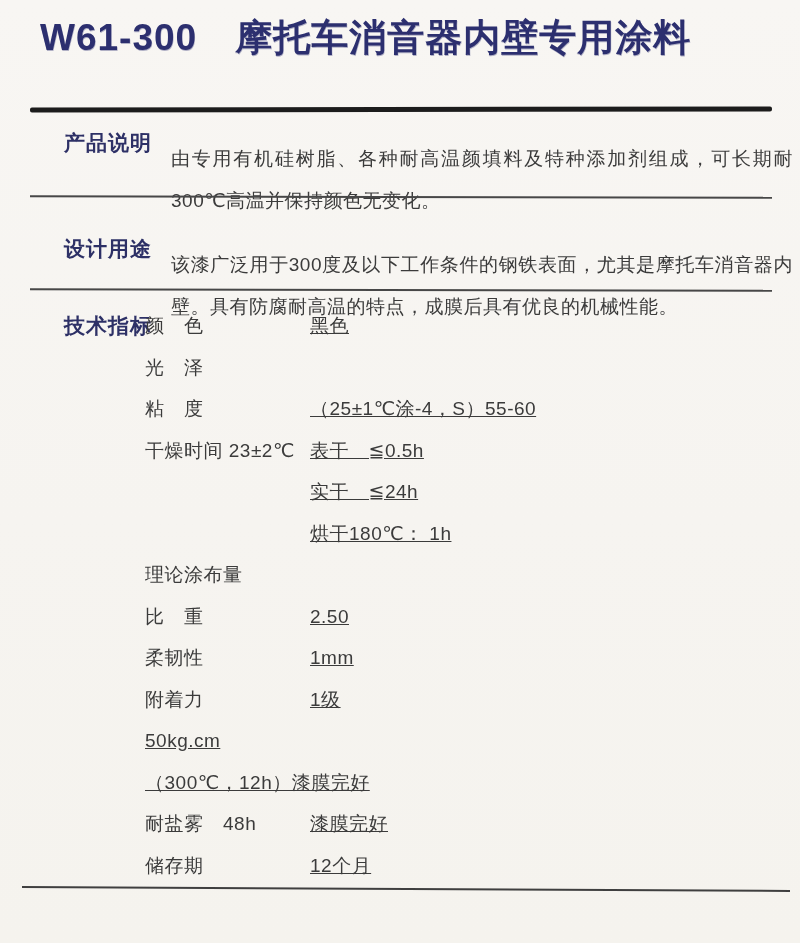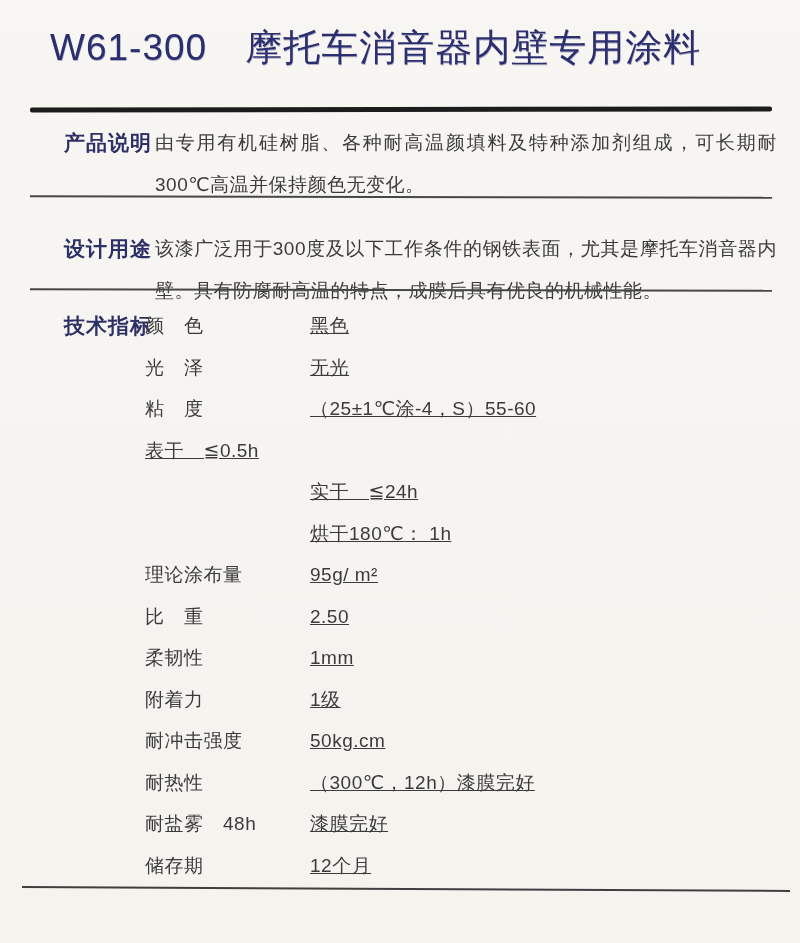--- a/index.html
+++ b/index.html
@@ -15,24 +15,24 @@
     margin: 0 auto;
     background: linear-gradient(180deg, #f8f6f3 0%, #f6f4f0 55%, #f5f3ee 100%);
     overflow: hidden;
     color: #3b3b3b;
   }
   .title {
     position: absolute;
     top: 10px;
     left: 34px;
     width: 740px;
-    margin: 16px;
+    margin: 6px;
     font-size: 37px;
     line-height: 44px;
-    font-weight: 400;
+    font-weight: 700;
     letter-spacing: 1px;
     color: #2c2f6f;
     text-shadow: 0.5px 0.5px 0 rgba(44,47,111,0.35);
     white-space: nowrap;
   }
   .rule-thick {
     position: absolute;
     left: 30px;
     top: 107px;
     width: 742px;
@@ -67,21 +67,21 @@
     font-weight: 700;
     color: #2d3066;
     letter-spacing: 1px;
     white-space: nowrap;
     text-align: right;
   }
   .section-body {
     position: absolute;
     left: 155px;
     width: 622px;
-    margin: 0;
+    margin: 16px;
     font-size: 19px;
     line-height: 42px;
     letter-spacing: 0.5px;
     color: #3b3b3b;
     text-align: justify;
   }
   .spec-table {
     position: absolute;
     left: 145px;
     top: 305px;
@@ -126,59 +126,56 @@
 
   <div class="section-label" style="top:305px">技术指标</div>
 
   <div class="spec-table">
     <div class="spec-row">
       <span class="spec-name">颜　色</span>
       <span class="spec-value">黑色</span>
     </div>
     <div class="spec-row">
       <span class="spec-name">光　泽</span>
-      <span class="spec-value">无光</span>
     </div>
     <div class="spec-row">
       <span class="spec-name">粘　度</span>
       <span class="spec-value">（25±1℃涂-4，S）55-60</span>
     </div>
     <div class="spec-row">
+      <span class="spec-name">干燥时间 23±2℃</span>
       <span class="spec-value">表干　≦0.5h</span>
     </div>
     <div class="spec-row">
       <span class="spec-name"></span>
       <span class="spec-value">实干　≦24h</span>
     </div>
     <div class="spec-row">
       <span class="spec-name"></span>
       <span class="spec-value">烘干180℃： 1h</span>
     </div>
     <div class="spec-row">
       <span class="spec-name">理论涂布量</span>
-      <span class="spec-value">95g/ m²</span>
     </div>
     <div class="spec-row">
       <span class="spec-name">比　重</span>
       <span class="spec-value">2.50</span>
     </div>
     <div class="spec-row">
       <span class="spec-name">柔韧性</span>
       <span class="spec-value">1mm</span>
     </div>
     <div class="spec-row">
       <span class="spec-name">附着力</span>
       <span class="spec-value">1级</span>
     </div>
     <div class="spec-row">
-      <span class="spec-name">耐冲击强度</span>
       <span class="spec-value">50kg.cm</span>
     </div>
     <div class="spec-row">
-      <span class="spec-name">耐热性</span>
       <span class="spec-value">（300℃，12h）漆膜完好</span>
     </div>
     <div class="spec-row">
       <span class="spec-name">耐盐雾　48h</span>
       <span class="spec-value">漆膜完好</span>
     </div>
     <div class="spec-row">
       <span class="spec-name">储存期</span>
       <span class="spec-value">12个月</span>
     </div>

